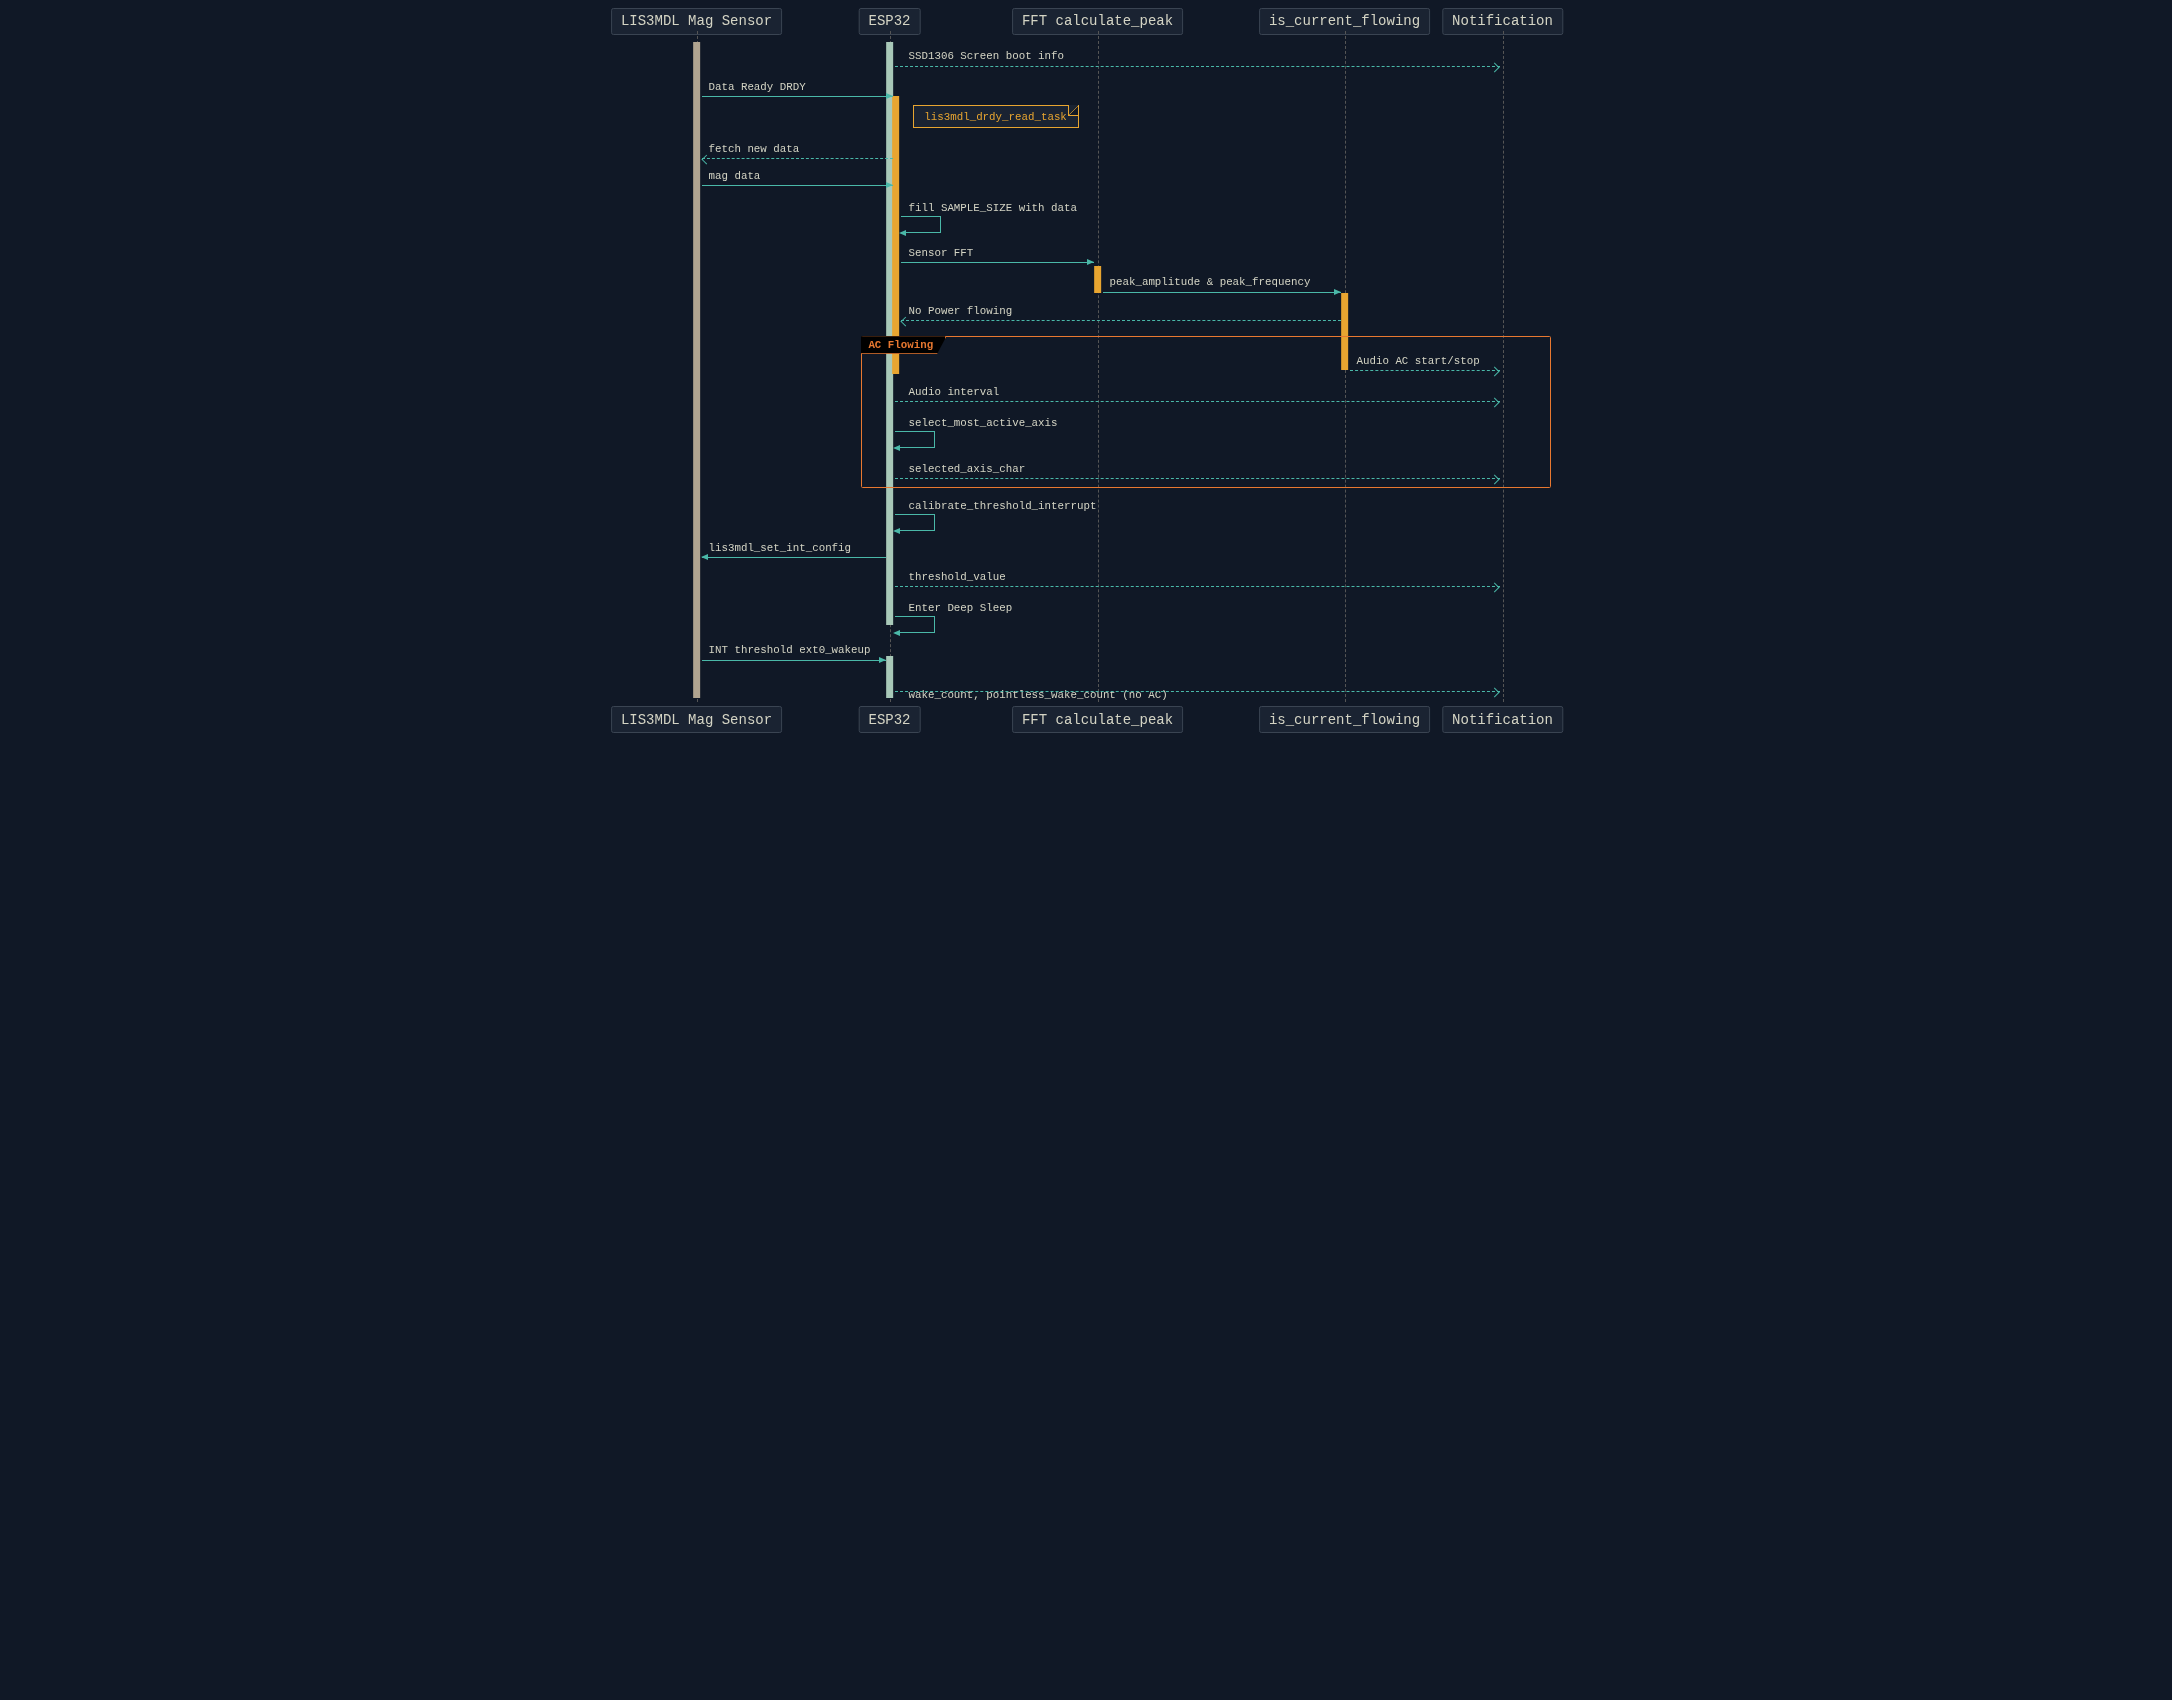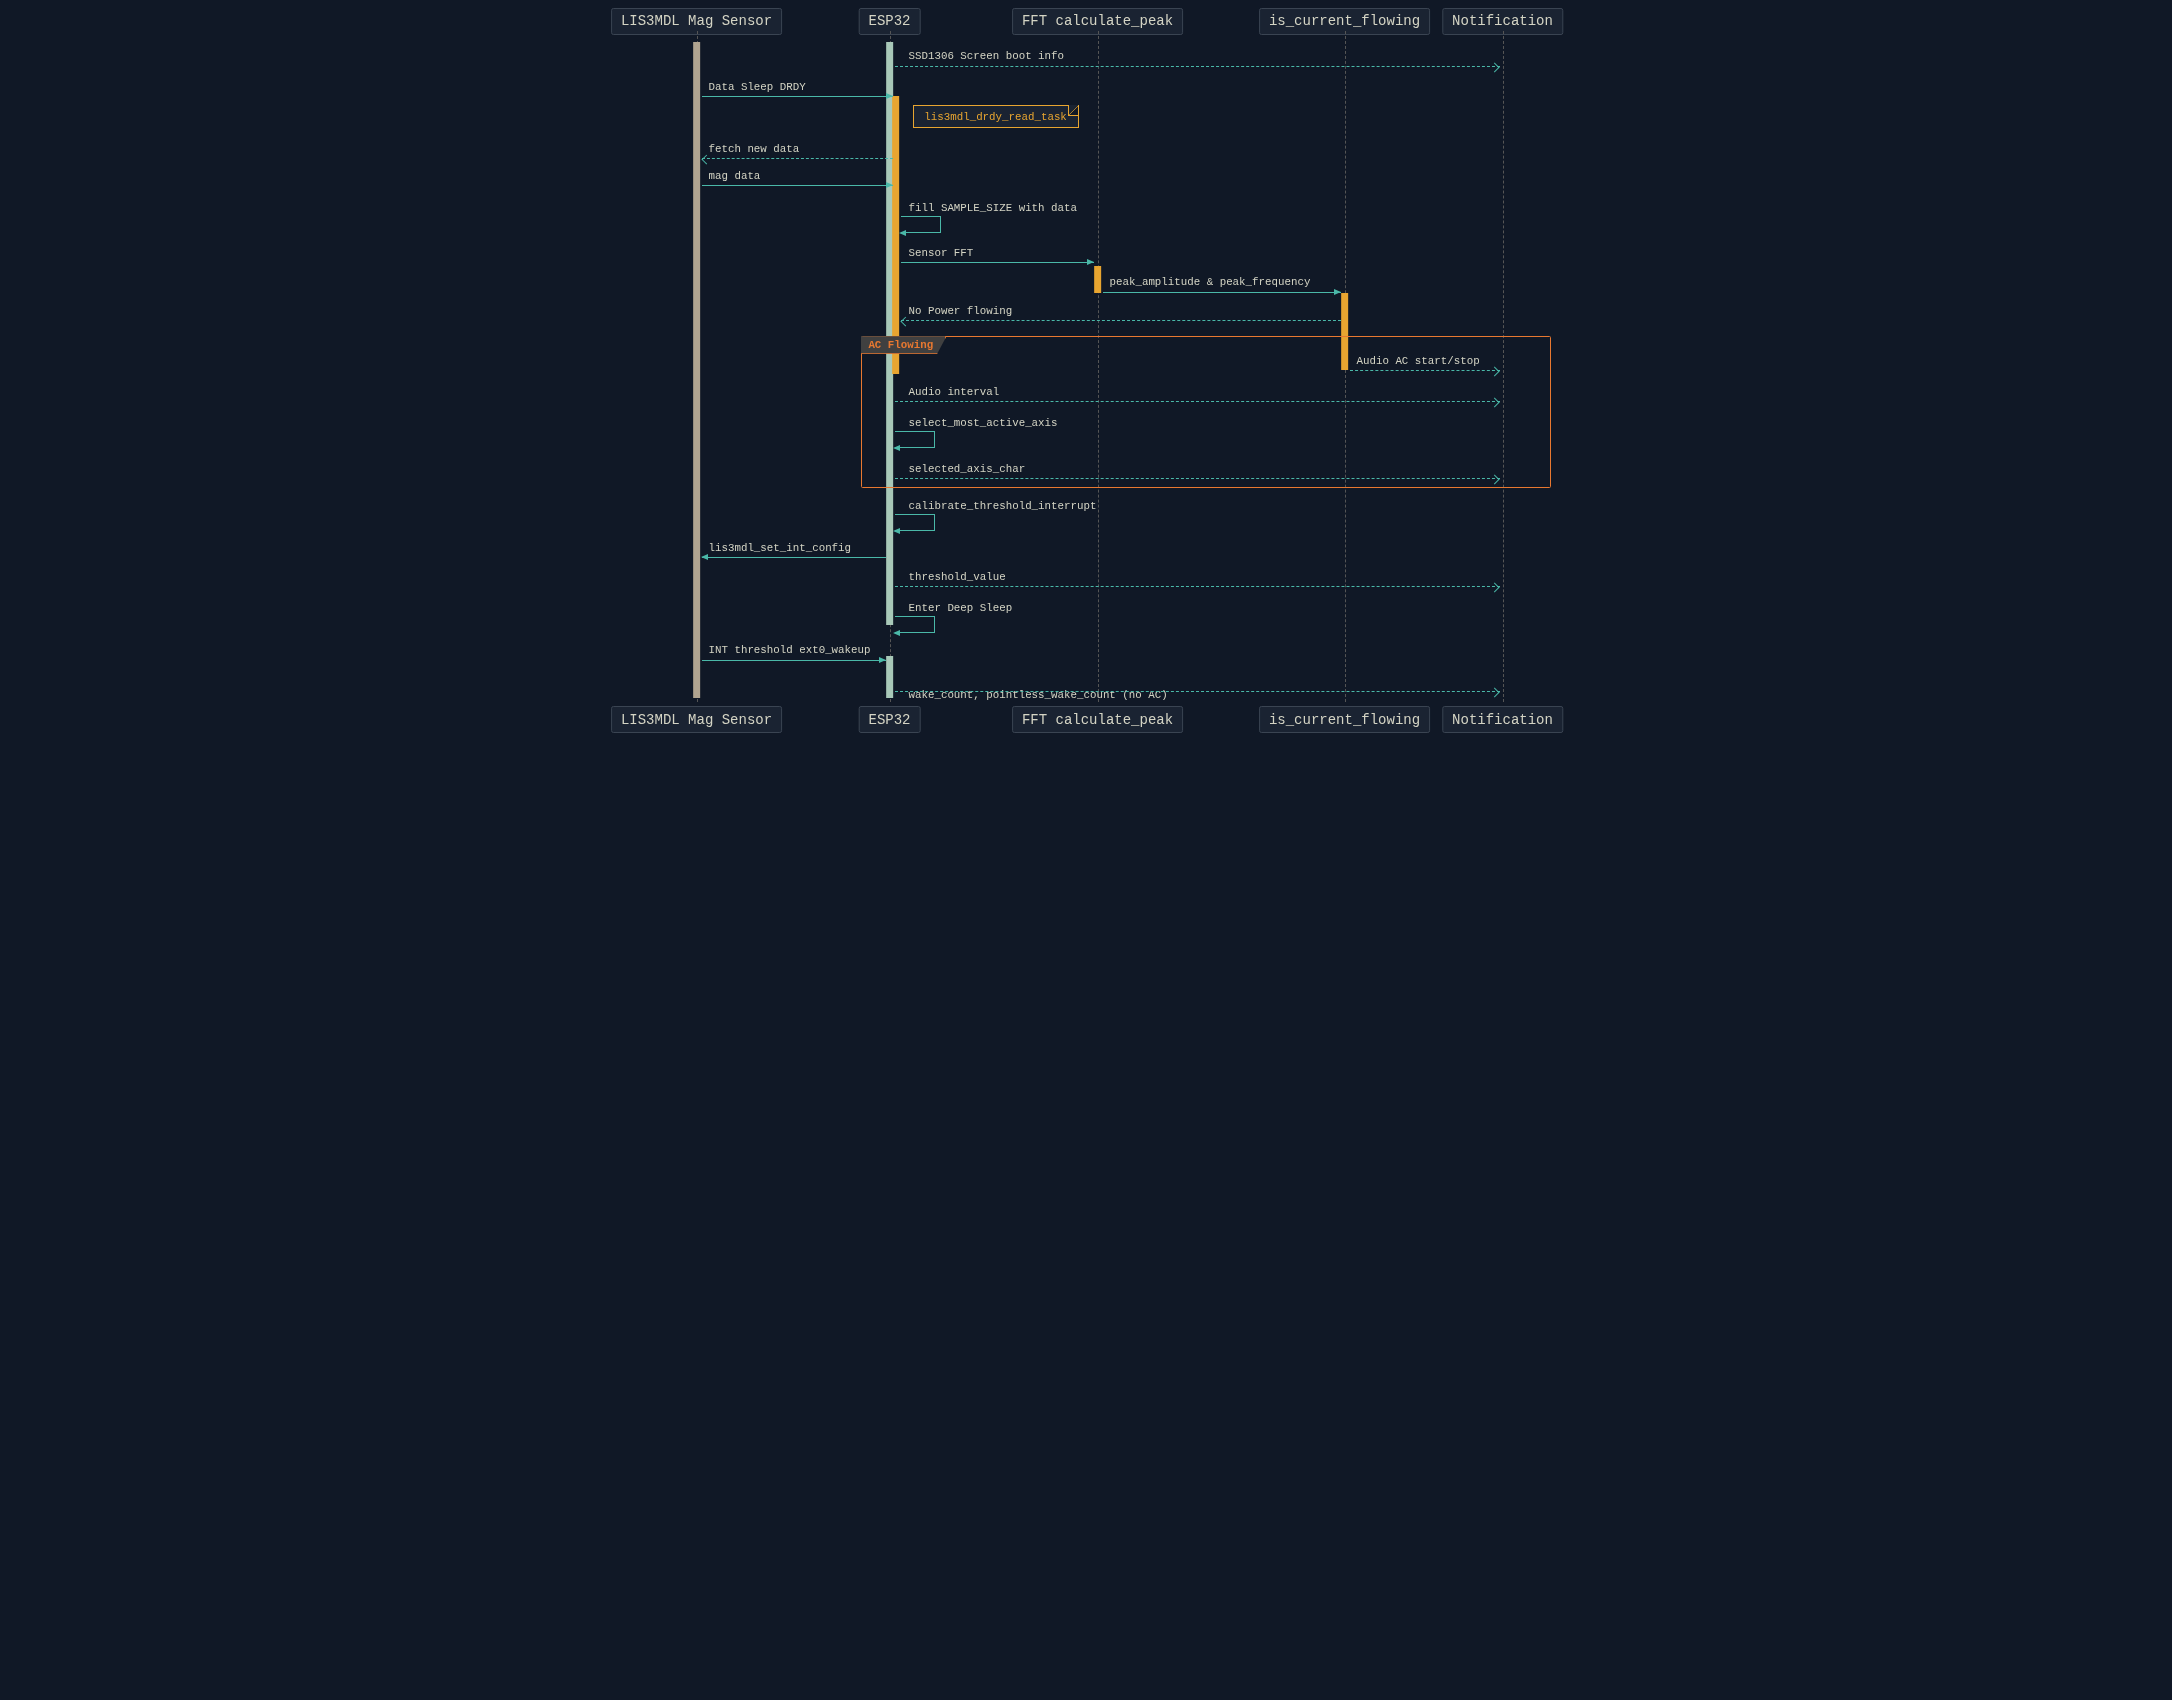--- a/index.html
+++ b/index.html
@@ -119,21 +119,21 @@
   }
   .alt-box {
     position: absolute;
     border: 1.2px solid #e87830;
     border-radius: 1.5px;
   }
   .alt-label {
     position: absolute;
     top: -0.8px;
     left: -0.8px;
-    background: #404040;
+    background: #000000;
     border-right: 1.2px solid #e87830;
     border-bottom: 1.2px solid #e87830;
     padding: 2.3px 12.3px 2.3px 7.7px;
     color: #e87830;
     font-weight: bold;
     font-size: 10.8px;
     clip-path: polygon(0 0, 100% 0, calc(100% - 9.3px) 100%, 0 100%);
   }
   .self-arrow {
     position: absolute;
@@ -177,21 +177,21 @@
   <div class="activation orange" style="left:280px;top:96px;height:278px"></div>
   <div class="activation orange" style="left:482px;top:266px;height:27px"></div>
   <div class="activation orange" style="left:729px;top:293px;height:77px"></div>
   <div class="activation" style="left:274px;top:656px;height:42px"></div>
 
   <div class="msg-label" style="left:293px;top:50px">SSD1306 Screen boot info</div>
   <div class="arrow dashed" style="left:279px;top:66px;width:605px">
       <div class="arrow-head open-right"></div>
     </div>
 
-  <div class="msg-label" style="left:93px;top:81px">Data Sleep DRDY</div>
+  <div class="msg-label" style="left:93px;top:81px">Data Ready DRDY</div>
   <div class="arrow solid" style="left:86px;top:96px;width:191px">
       <div class="arrow-head right"></div>
     </div>
 
   <div class="note" style="left:297px;top:105px">lis3mdl_drdy_read_task</div>
 
   <div class="msg-label" style="left:93px;top:143px">fetch new data</div>
   <div class="arrow dashed" style="left:86px;top:158px;width:191px">
       <div class="arrow-head open-left"></div>
     </div>

